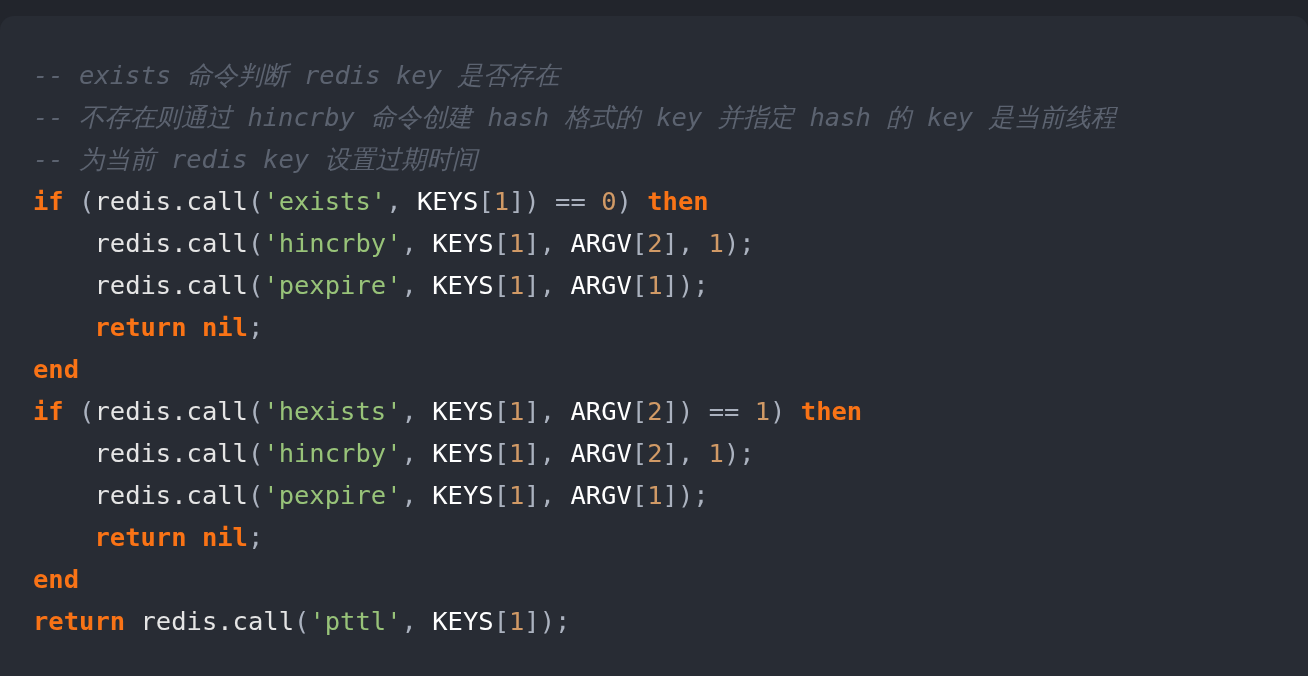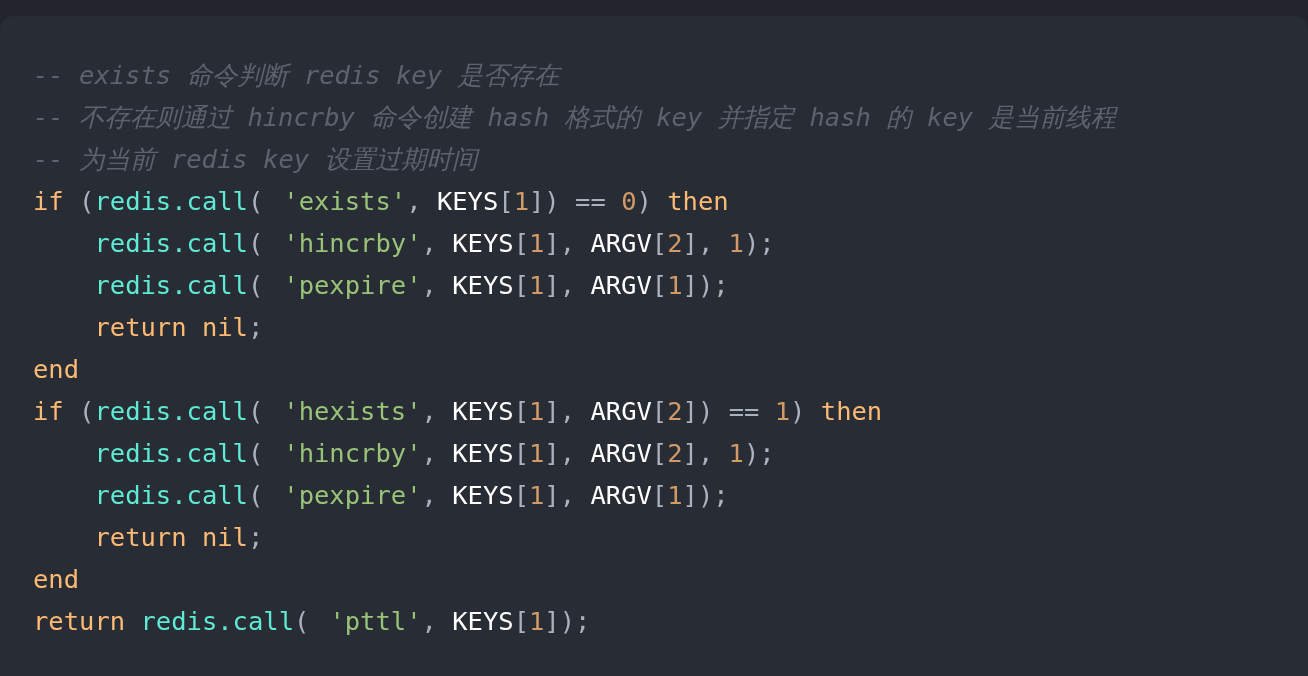--- a/index.html
+++ b/index.html
@@ -33,24 +33,24 @@
     white-space: pre;
     letter-spacing: 0px;
   }
   .ln {
     display: block;
     height: 42px;
     padding-left: 33px;
     white-space: pre;
   }
   .cm  { color: #5c6370; font-style: italic; }
-  .kw  { color: #fdba74; }
-  .fn  { color: #5eead4; }
+  .kw  { color: #f97316; font-weight: bold; }
+  .fn  { color: #e5e5e5; }
   .var { color: #ffffff; }
-  .str { color: #98c379; margin-left: 20px; }
+  .str { color: #98c379; }
   .num { color: #d19a66; }
   .pun { color: #abb2bf; }
   .op  { color: #abb2bf; }
 </style>
 </head>
 <body>
 
 <div id="code-panel">
   <pre class="code-block"><code id="code-root"><span class="ln"><span class="cm">-- exists 命令判断 redis key 是否存在</span></span><span class="ln"><span class="cm">-- 不存在则通过 hincrby 命令创建 hash 格式的 key 并指定 hash 的 key 是当前线程</span></span><span class="ln"><span class="cm">-- 为当前 redis key 设置过期时间</span></span><span class="ln"><span class="kw">if</span><span class="pun"> </span><span class="pun">(</span><span class="fn">redis.call</span><span class="pun">(</span><span class="str">'exists'</span><span class="pun">, </span><span class="var">KEYS</span><span class="pun">[</span><span class="num">1</span><span class="pun">])</span><span class="pun"> </span><span class="op">==</span><span class="pun"> </span><span class="num">0</span><span class="pun">)</span><span class="pun"> </span><span class="kw">then</span></span><span class="ln"><span class="pun">    </span><span class="fn">redis.call</span><span class="pun">(</span><span class="str">'hincrby'</span><span class="pun">, </span><span class="var">KEYS</span><span class="pun">[</span><span class="num">1</span><span class="pun">], </span><span class="var">ARGV</span><span class="pun">[</span><span class="num">2</span><span class="pun">], </span><span class="num">1</span><span class="pun">);</span></span><span class="ln"><span class="pun">    </span><span class="fn">redis.call</span><span class="pun">(</span><span class="str">'pexpire'</span><span class="pun">, </span><span class="var">KEYS</span><span class="pun">[</span><span class="num">1</span><span class="pun">], </span><span class="var">ARGV</span><span class="pun">[</span><span class="num">1</span><span class="pun">]);</span></span><span class="ln"><span class="pun">    </span><span class="kw">return</span><span class="pun"> </span><span class="kw">nil</span><span class="pun">;</span></span><span class="ln"><span class="kw">end</span></span><span class="ln"><span class="kw">if</span><span class="pun"> </span><span class="pun">(</span><span class="fn">redis.call</span><span class="pun">(</span><span class="str">'hexists'</span><span class="pun">, </span><span class="var">KEYS</span><span class="pun">[</span><span class="num">1</span><span class="pun">], </span><span class="var">ARGV</span><span class="pun">[</span><span class="num">2</span><span class="pun">])</span><span class="pun"> </span><span class="op">==</span><span class="pun"> </span><span class="num">1</span><span class="pun">)</span><span class="pun"> </span><span class="kw">then</span></span><span class="ln"><span class="pun">    </span><span class="fn">redis.call</span><span class="pun">(</span><span class="str">'hincrby'</span><span class="pun">, </span><span class="var">KEYS</span><span class="pun">[</span><span class="num">1</span><span class="pun">], </span><span class="var">ARGV</span><span class="pun">[</span><span class="num">2</span><span class="pun">], </span><span class="num">1</span><span class="pun">);</span></span><span class="ln"><span class="pun">    </span><span class="fn">redis.call</span><span class="pun">(</span><span class="str">'pexpire'</span><span class="pun">, </span><span class="var">KEYS</span><span class="pun">[</span><span class="num">1</span><span class="pun">], </span><span class="var">ARGV</span><span class="pun">[</span><span class="num">1</span><span class="pun">]);</span></span><span class="ln"><span class="pun">    </span><span class="kw">return</span><span class="pun"> </span><span class="kw">nil</span><span class="pun">;</span></span><span class="ln"><span class="kw">end</span></span><span class="ln"><span class="kw">return</span><span class="pun"> </span><span class="fn">redis.call</span><span class="pun">(</span><span class="str">'pttl'</span><span class="pun">, </span><span class="var">KEYS</span><span class="pun">[</span><span class="num">1</span><span class="pun">]);</span></span></code></pre>
 </div>

